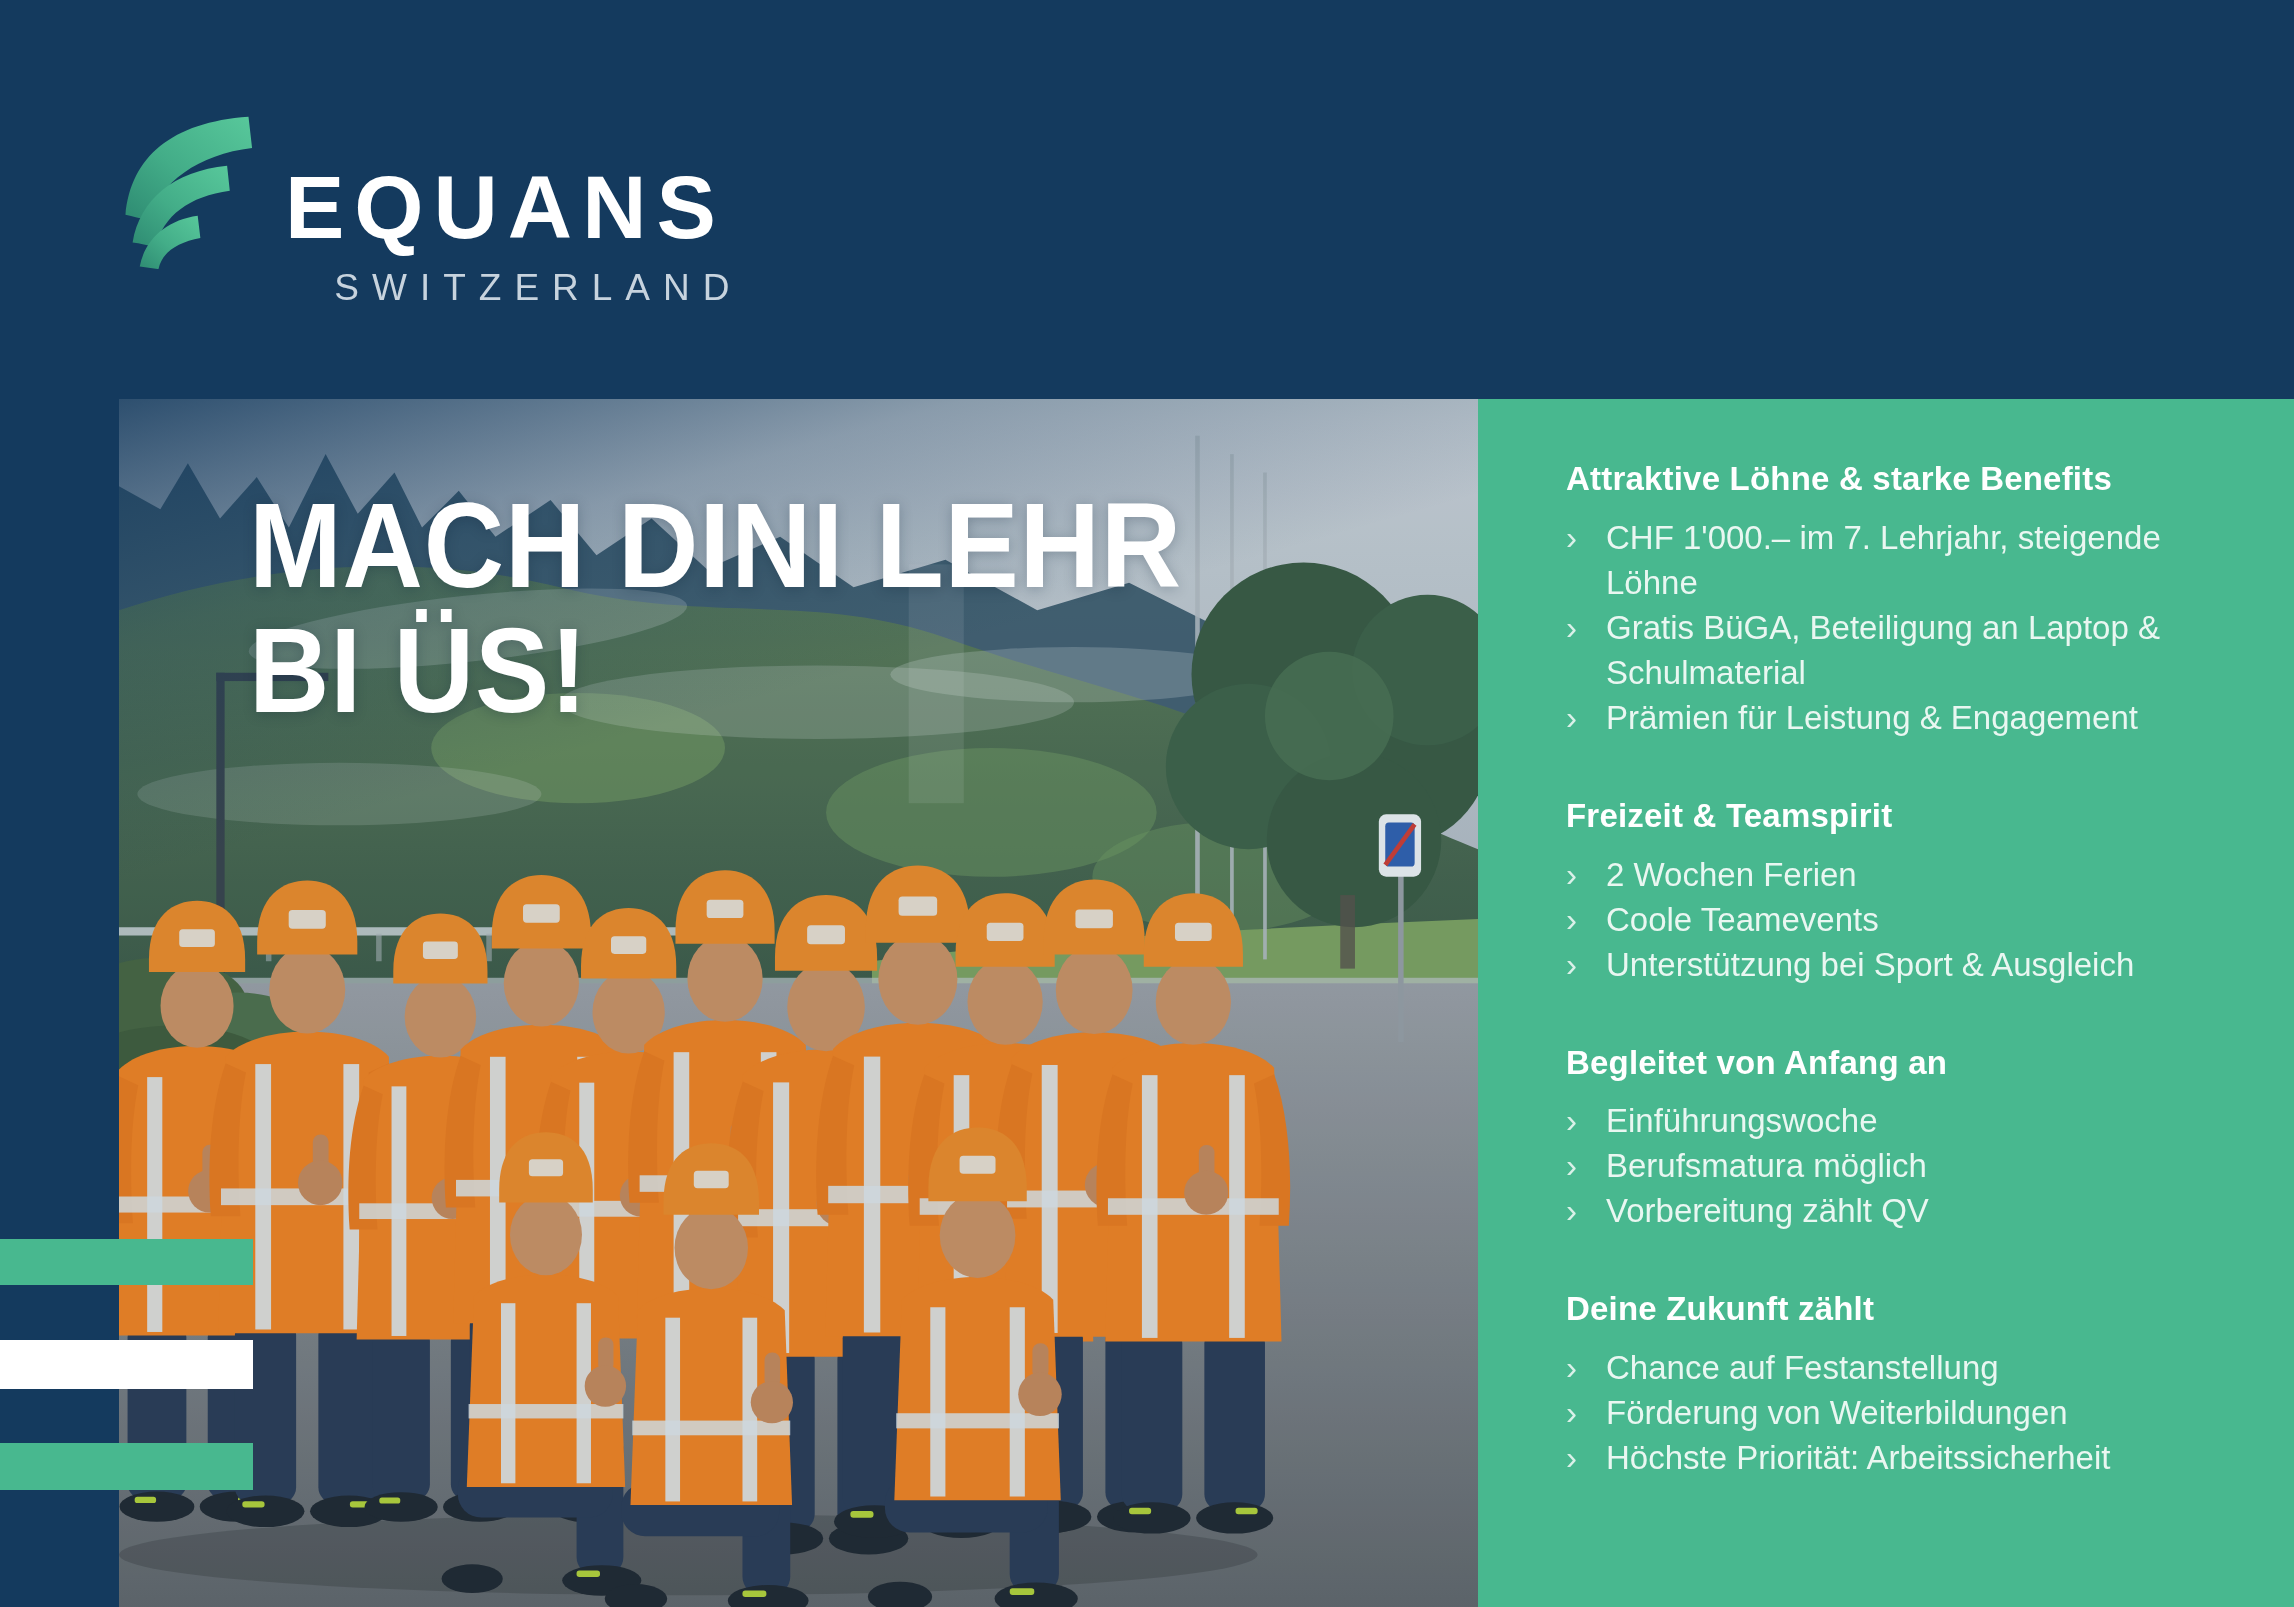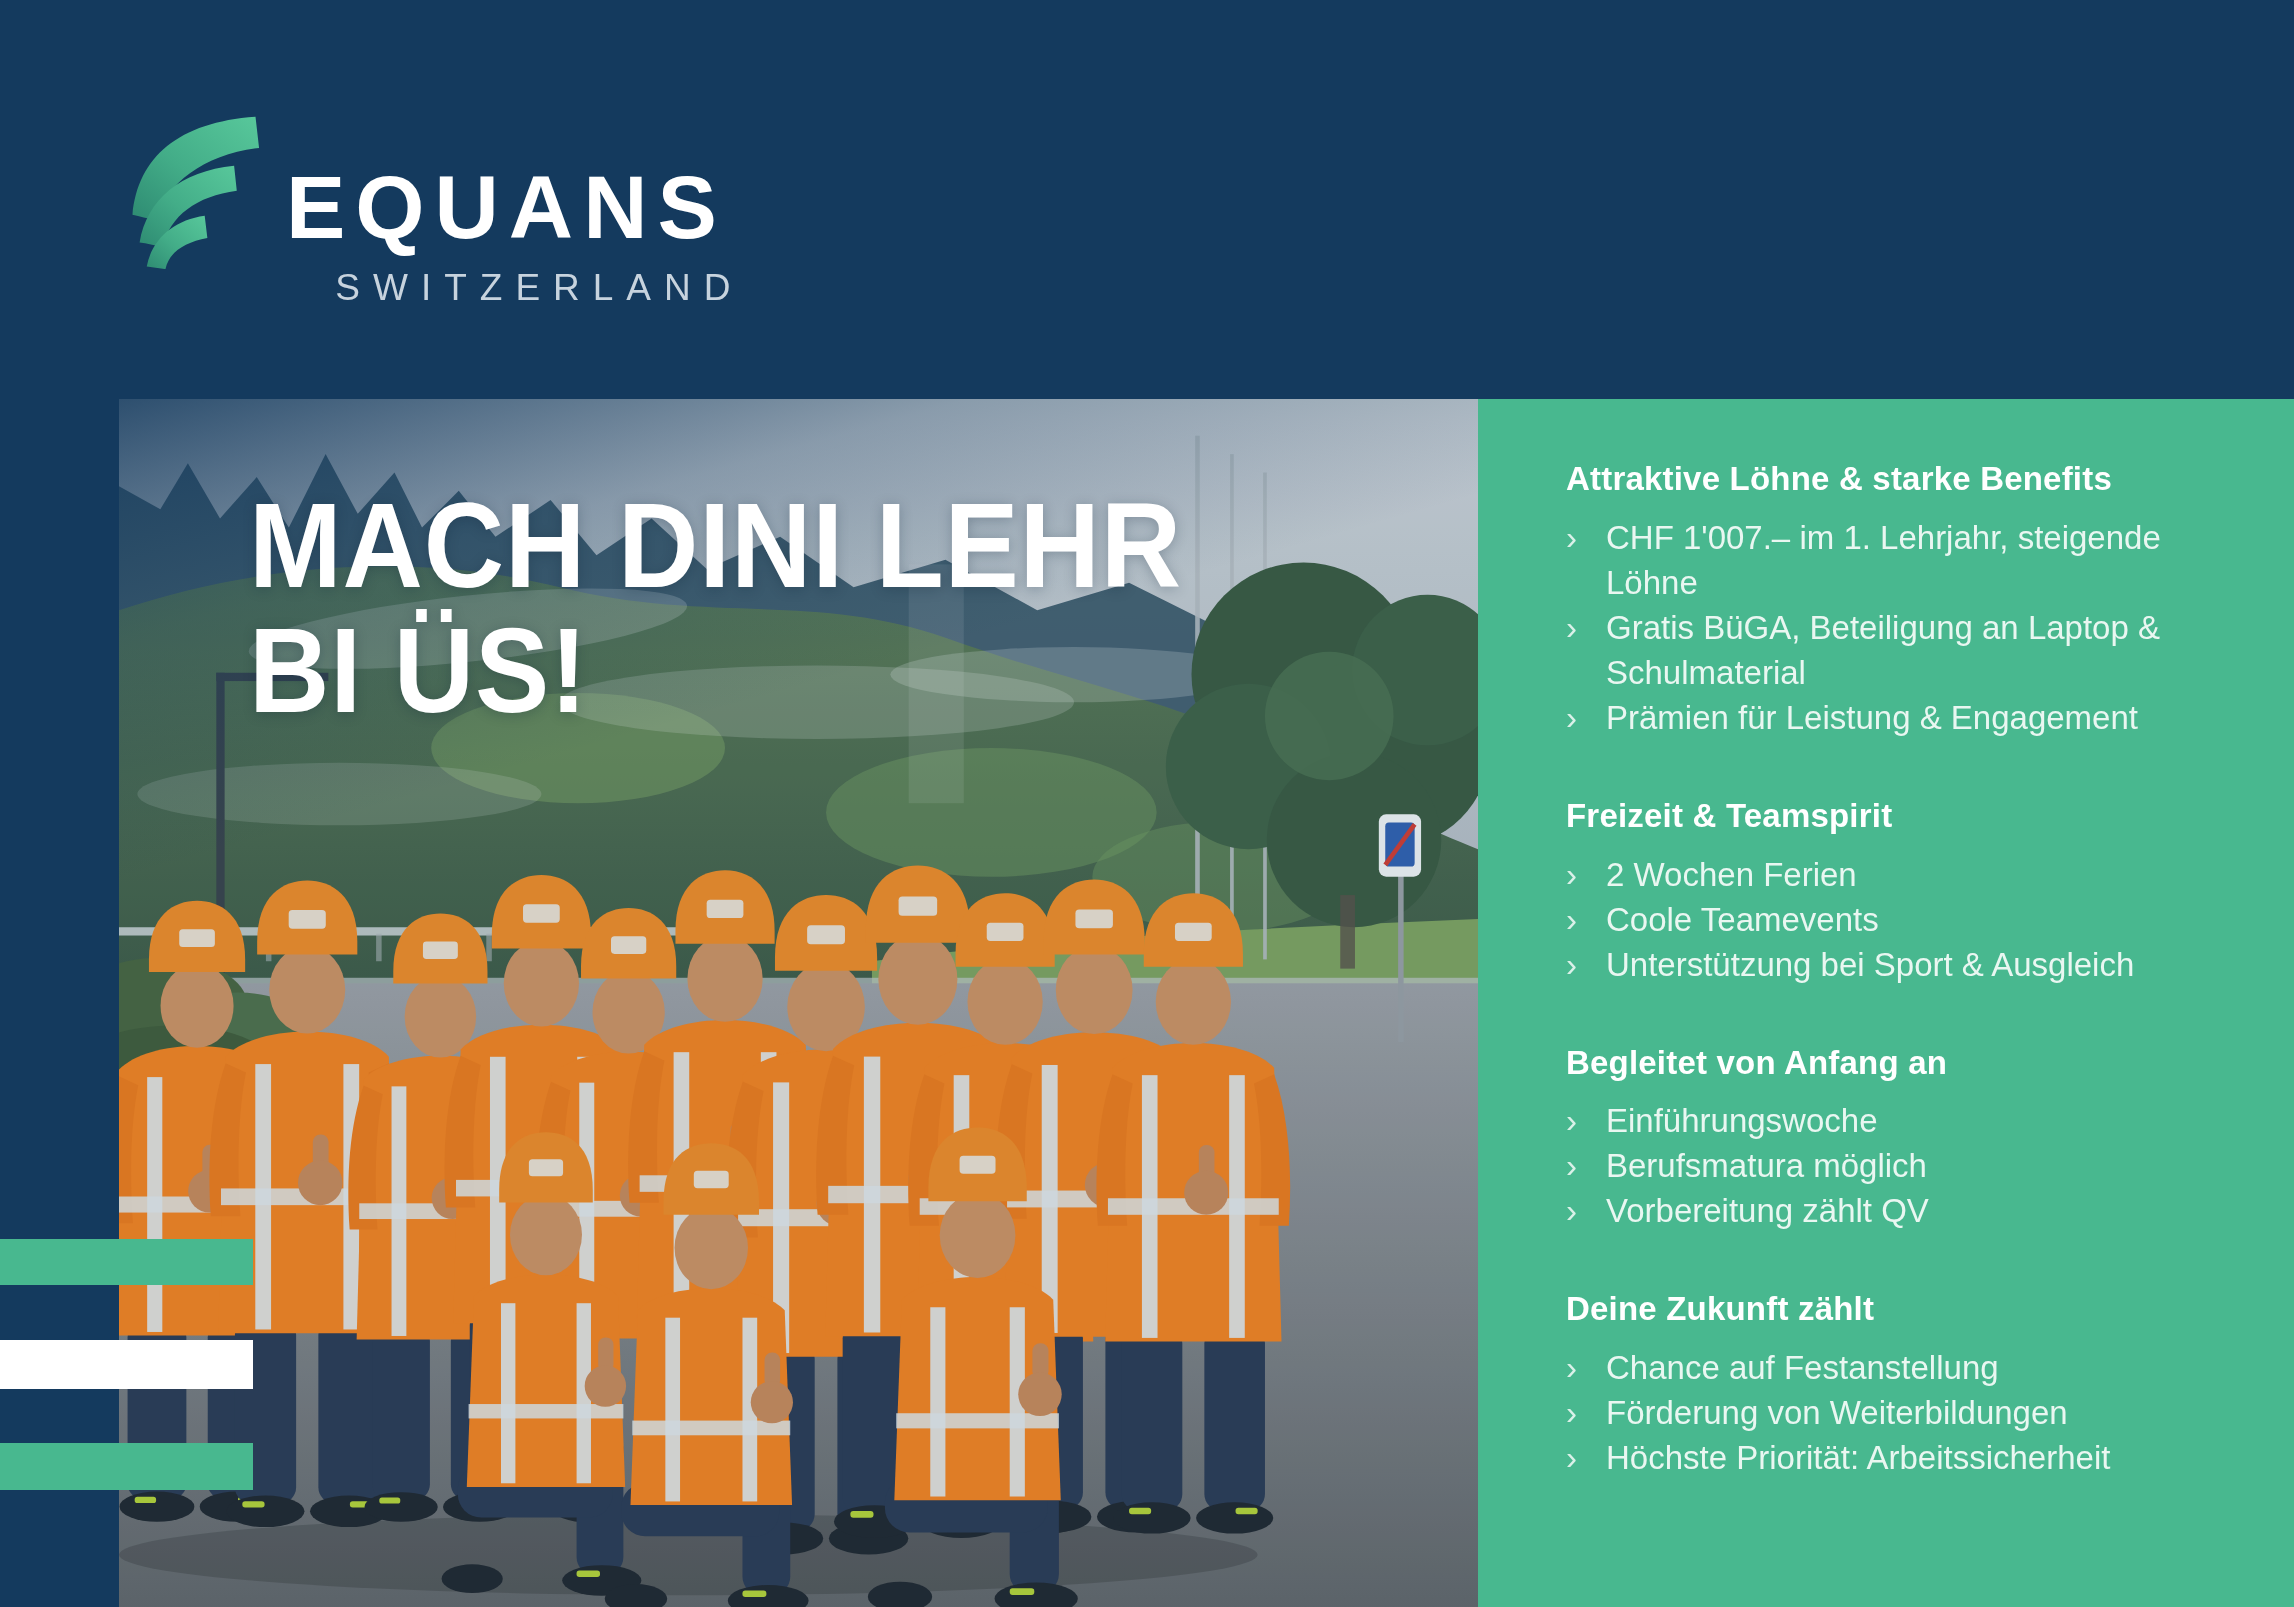--- a/index.html
+++ b/index.html
@@ -7,21 +7,21 @@
     width: 2295px; height: 1608px;
     background: #143a5e;
     font-family: "Liberation Sans", sans-serif;
   }
   .flyer {
     position: relative; width: 2295px; height: 1608px;
     background: #143a5e; overflow: hidden;
   }
 
   
-  .logo { position: absolute; left: 120px; top: 107px; display: flex; align-items: flex-start; gap: 10px; }
+  .logo { position: absolute; left: 113px; top: 107px; display: flex; align-items: flex-start; gap: 16px; }
   .logo-icon { width: 156px; height: 162px; }
   .logo-text { padding-top: 57px; }
   .logo-name {
     font-size: 89px; font-weight: 700; color: #ffffff;
     letter-spacing: 10px; line-height: 0.98; white-space: nowrap;
   }
   .logo-sub {
     margin-top: 15.6px; padding-left: 7.3px;
     font-size: 37px; color: #c7d3de; letter-spacing: 13px; white-space: nowrap; margin-left: 42px;
   }
@@ -229,21 +229,21 @@
     </h1>
   </div>
 
   <aside class="panel">
 
     <section>
       <h2>Attraktive Löhne &amp; starke Benefits</h2>
       <ul>
         <li>
           <span class="bullet">›</span>
-          <span class="item-text">CHF 1'007.– im 1. Lehrjahr, steigende Löhne</span>
+          <span class="item-text">CHF 1'000.– im 7. Lehrjahr, steigende Löhne</span>
         </li>
         <li>
           <span class="bullet">›</span>
           <span class="item-text">Gratis BüGA, Beteiligung an Laptop &amp; Schulmaterial</span>
         </li>
         <li>
           <span class="bullet">›</span>
           <span class="item-text">Prämien für Leistung &amp; Engagement</span>
         </li>
       </ul>

